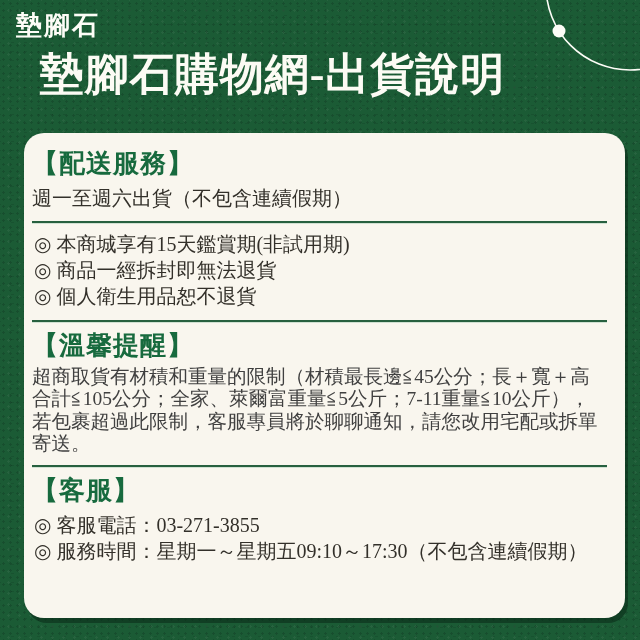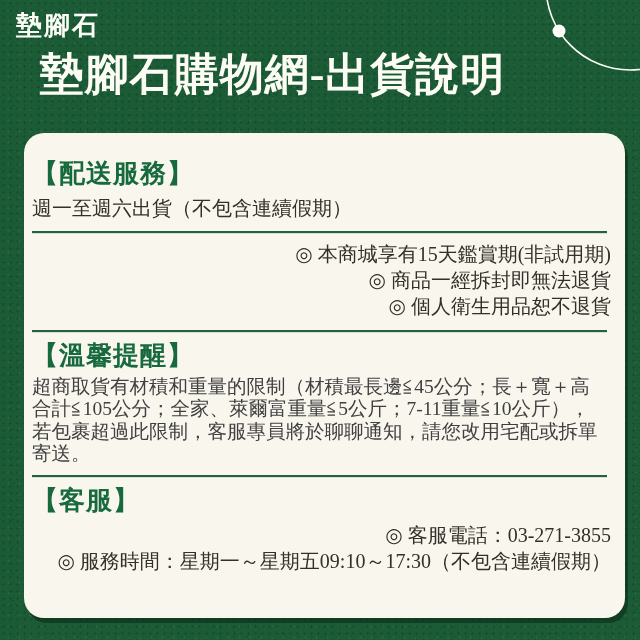--- a/index.html
+++ b/index.html
@@ -43,38 +43,38 @@
     font-weight: 700;
     letter-spacing: 1px;
     line-height: 1.15;
   }
   .card {
     position: absolute; left: 24px; top: 133px;
     width: 601px; height: 485px;
     background: #f9f6ee;
     border-radius: 20px;
     box-shadow: 3px 5px 0 rgba(7, 35, 20, 0.5);
-    padding: 19px 14px 0 8px;
+    padding: 9px 14px 0 8px;
     overflow: hidden;
   }
   .section-title {
     margin: 6px 0 4px 0;
     color: #176a3e;
     font-size: 26px;
     font-weight: 700;
     letter-spacing: 1px;
     line-height: 1.25;
   }
   .body-text {
     margin: 0;
     color: #33302a;
     font-size: 20px;
     line-height: 1.3;
   }
-  .bullet-list { margin: 0; padding: 0; list-style: none; text-align: right; }
+  .bullet-list { margin: 0; padding: 0; list-style: none; }
   .bullet-item {
     margin: 0 0 0 2px;
     color: #33302a;
     font-size: 20px;
     line-height: 1.32;
   }
   .para-line {
     margin: 0;
     color: #404040;
     font-size: 19.5px;

